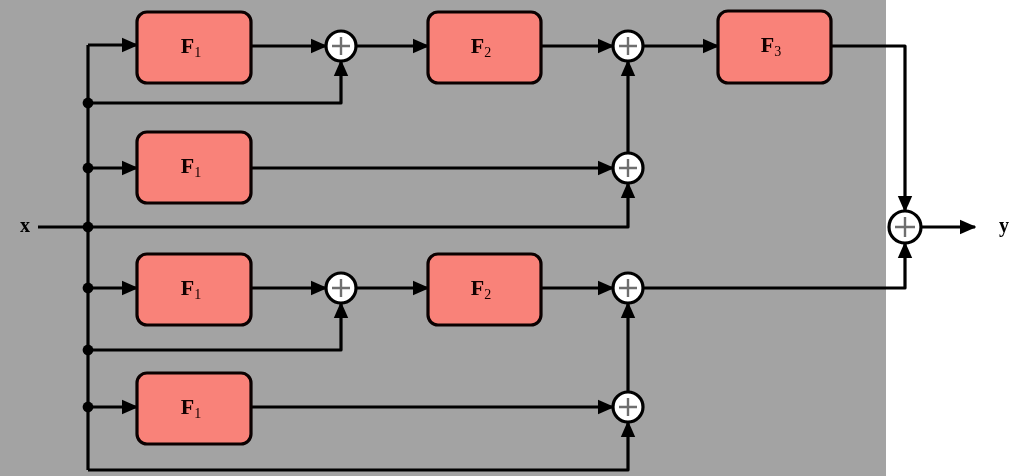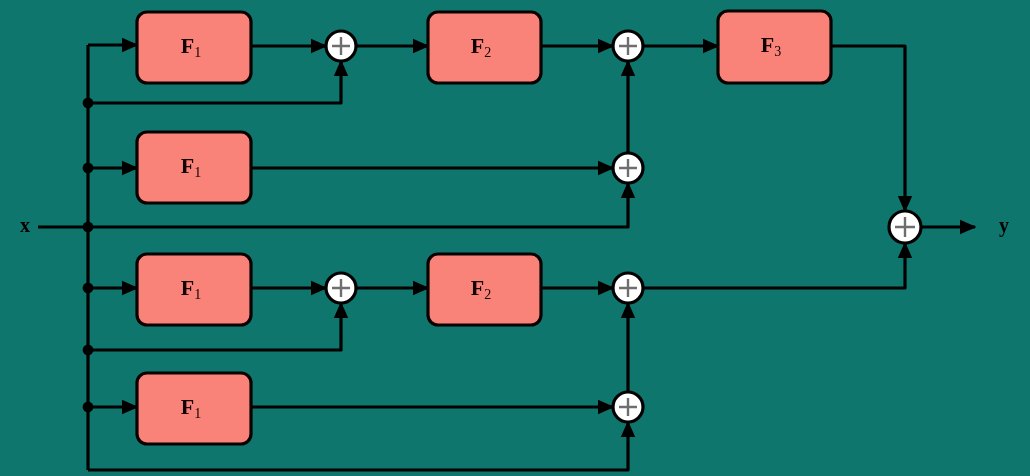--- a/index.html
+++ b/index.html
@@ -8,23 +8,23 @@
     background: #ffffff;
   }
   body {
     width: 1030px;
     height: 476px;
     font-family: "Liberation Serif", serif;
     overflow: hidden;
   }
   #diagram-root {
     position: relative;
-    width: 1030px;
+    width: 886px;
     height: 476px;
-    background: #0f766e;
+    background: #a3a3a3;
   }
   svg#block-diagram {
     display: block;
     width: 1030px;
     height: 476px;
   }
   .wire {
     stroke: #000000;
     stroke-width: 3.2;
     fill: none;

